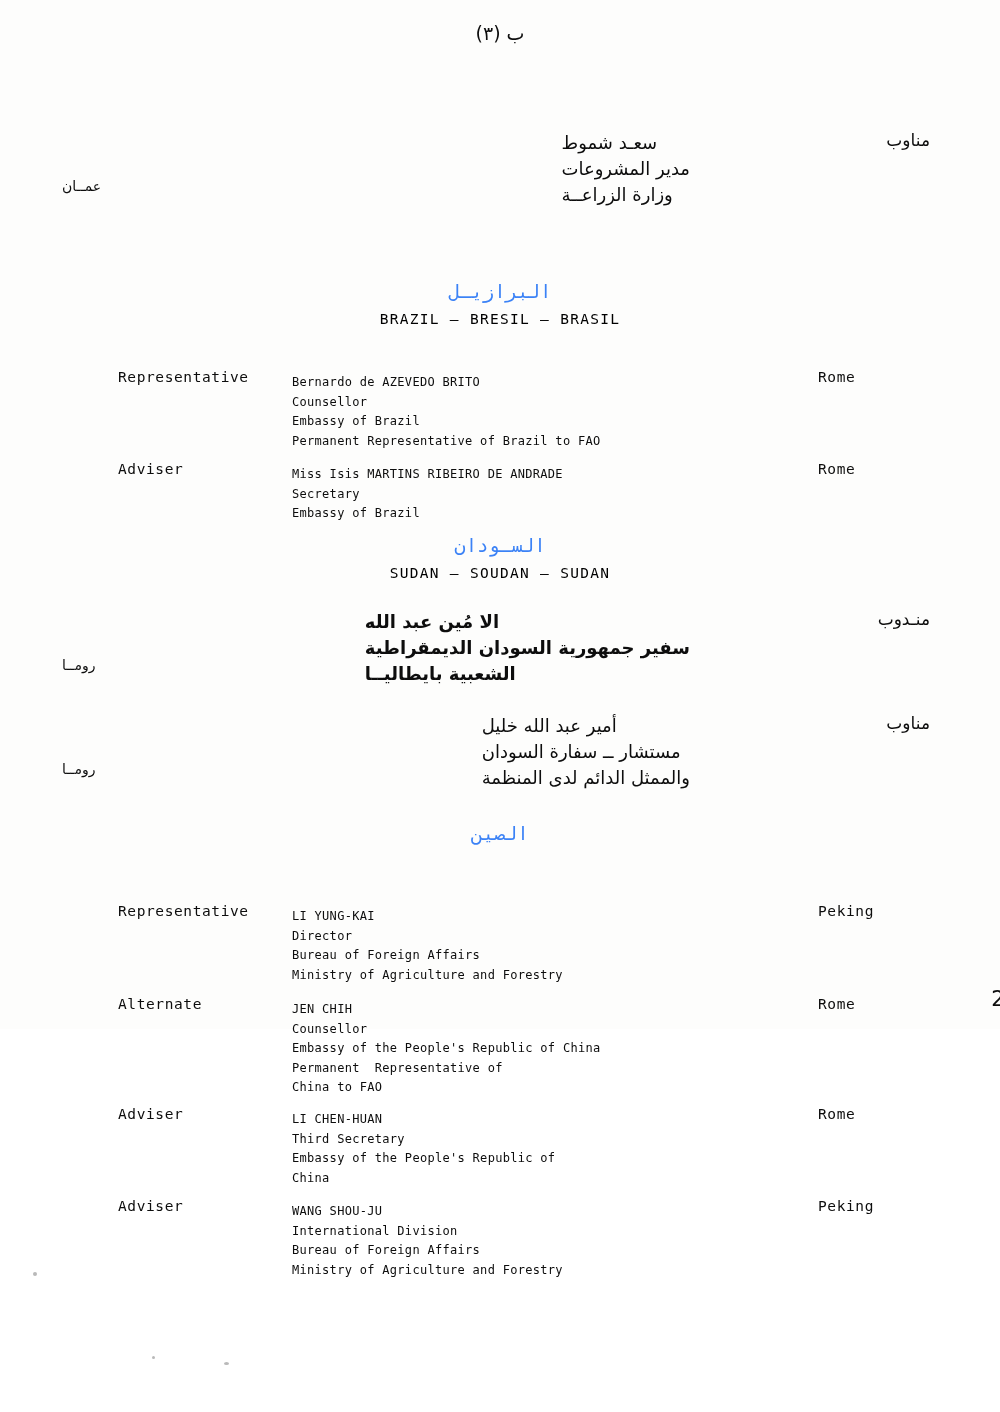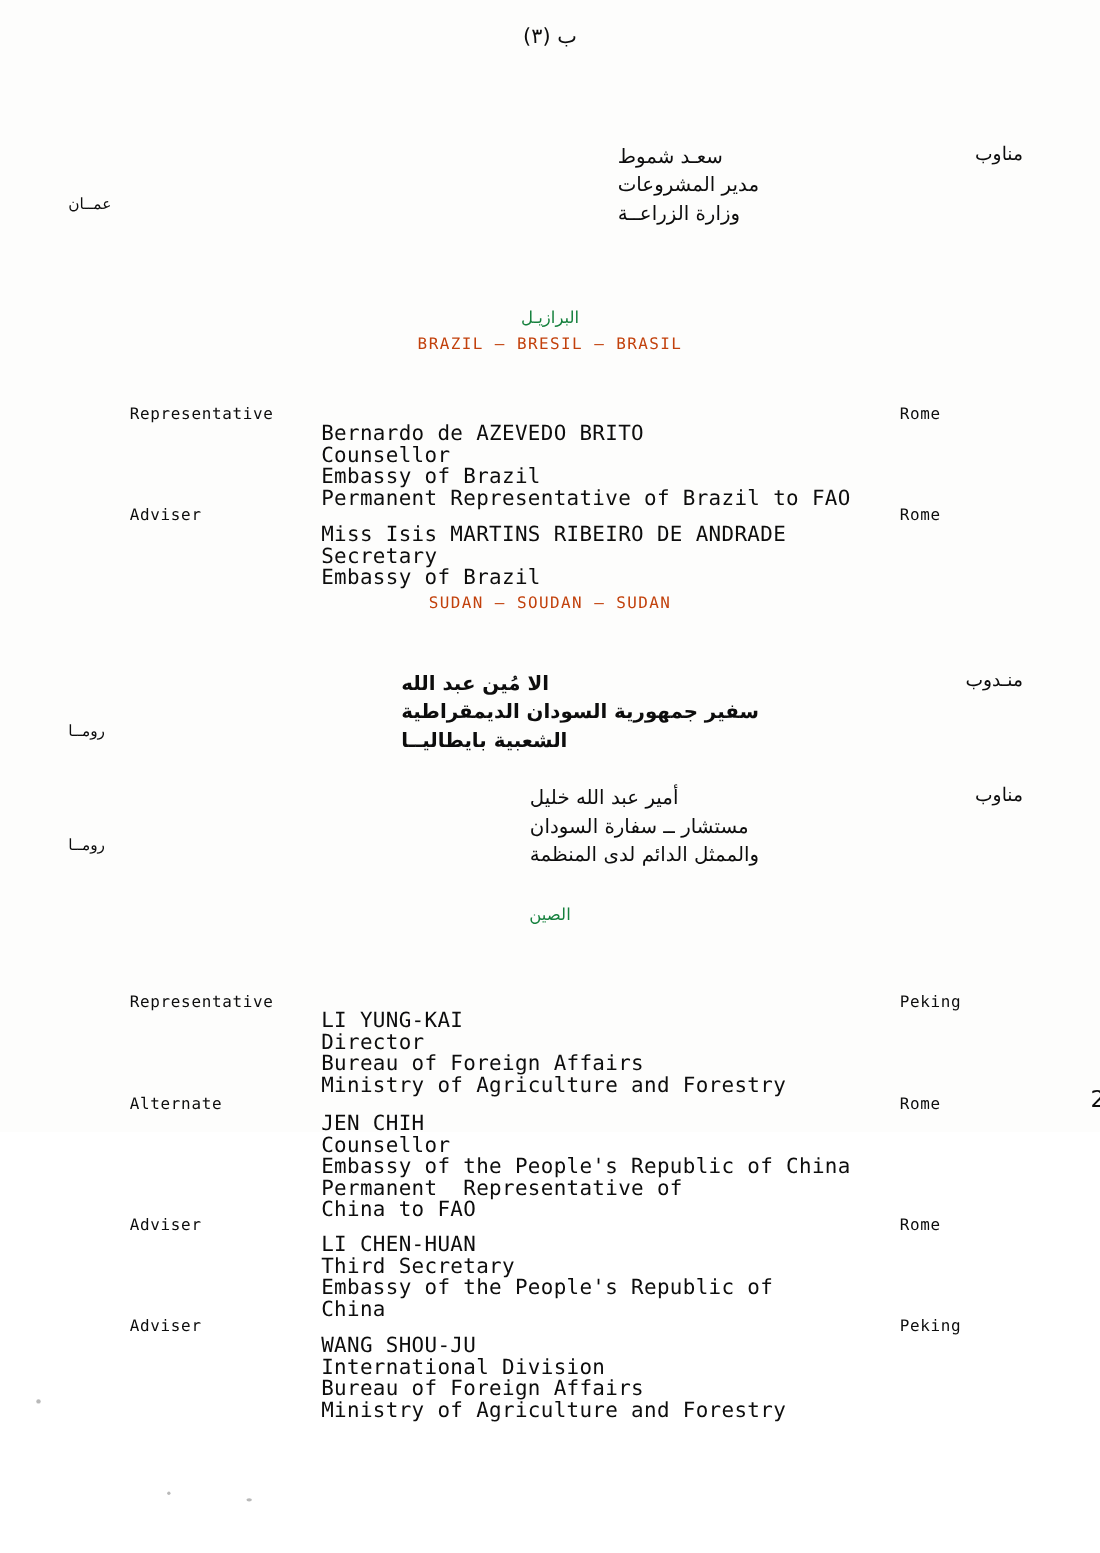--- a/index.html
+++ b/index.html
@@ -32,54 +32,54 @@
     text-align: center;
     font-family: "DejaVu Sans", sans-serif;
     font-size: 19px;
     letter-spacing: 1px;
     direction: rtl;
   }
 
   
   .country-title {
     text-align: center;
-    font-family: Liberation Sans, sans-serif;
-    direction: rtl;
-    font-size: 15px;
+    font-family: Liberation Mono, monospace;
+    direction: rtl;
+    font-size: 19px;
     letter-spacing: 2px;
-    color: #15803d;
+    color: #3b82f6;
   }
   .country-sub {
     text-align: center;
     font-family: "DejaVu Sans Mono", monospace;
     font-size: 14.5px;
     letter-spacing: 1.3px;
     margin-top: 7px;
-    color: #c2410c;
+    color: #000000;
   }
 
   
   .row {
     position: relative;
     min-height: 20px;
   }
   .role {
     position: absolute;
     left: 90px;
     top: 0;
     font-size: 14.5px;
     letter-spacing: 0.6px;
     white-space: nowrap;
     margin-left: 28px;
   }
   .detail {
     position: absolute;
     left: 292px;
-    top: 16px;
-    font-size: 19px;
+    top: 4px;
+    font-size: 12px;
     letter-spacing: 0.3px;
     line-height: 19.5px;
     white-space: pre;
   }
   .city {
     position: absolute;
     left: 770px;
     top: 0;
     font-size: 14.5px;
     letter-spacing: 0.6px;
@@ -172,20 +172,21 @@
 
   <div class="row" style="position:absolute; top:461px; left:0; width:1000px;">
     <div class="role">Adviser</div>
     <div class="detail">Miss Isis MARTINS RIBEIRO DE ANDRADE
 Secretary
 Embassy of Brazil</div>
     <div class="city">Rome</div>
   </div>
 
   <div style="position:absolute; top:534px; left:0; width:1000px;">
+    <div class="country-title">السـودان</div>
     <div class="country-sub">SUDAN – SOUDAN – SUDAN</div>
   </div>
 
   <div class="arow" style="position:absolute; top:609px; left:0; width:1000px;">
     <div class="arole">منـدوب</div>
     <div class="adetail" style="font-weight:600;">الا مُين عبد الله
 سفير جمهورية السودان الديمقراطية
 الشعبية بايطاليــا</div>
     <div class="acity">رومــا</div>
   </div>

